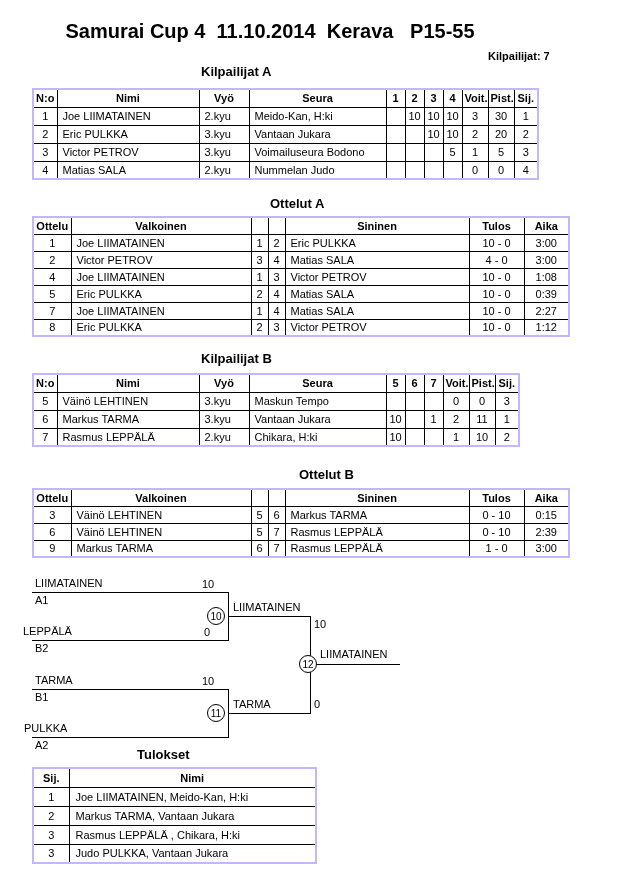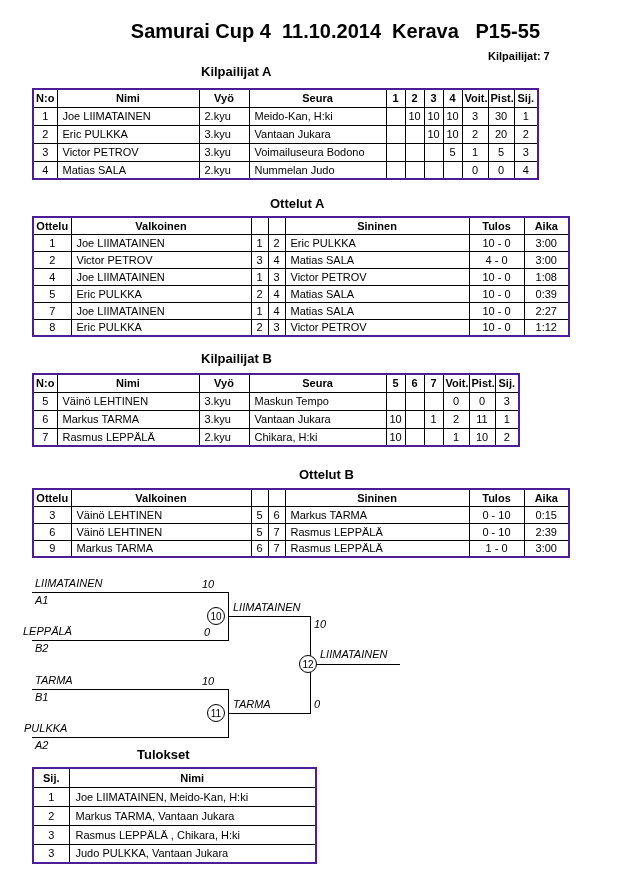--- a/index.html
+++ b/index.html
@@ -9,21 +9,21 @@
     width: 630px;
     height: 891px;
     background: #ffffff;
     color: #000000;
     font-family: "Liberation Sans", sans-serif;
     overflow: hidden;
   }
   .title {
     position: absolute;
     top: 20px; left: 0; width: 540px;
-    text-align: right;
+    text-align: center;
     font-size: 20px;
     font-weight: bold;
     white-space: pre;
   }
   .comp-count {
     position: absolute;
     top: 50px; left: 488px;
     font-size: 11px;
     font-weight: bold;
   }
@@ -31,21 +31,21 @@
     position: absolute;
     font-size: 13px;
     font-weight: bold;
     white-space: nowrap;
   }
   table {
     position: absolute;
     border-collapse: collapse;
     table-layout: fixed;
     background: #fff;
-    border: 2px solid #4c1d95;
+    border: 2px solid #c4b5fd;
   }
   th, td {
     border: 1px solid #000;
     font-size: 11px;
     padding: 0 2px;
     overflow: hidden;
     white-space: nowrap;
     text-align: center;
   }
   th { font-weight: bold; }
@@ -55,21 +55,21 @@
   .kilp td:nth-child(2), .kilp td:nth-child(3), .kilp td:nth-child(4) {
     text-align: left; padding-left: 5px;
   }
   .ottelut td:nth-child(2), .ottelut td:nth-child(5) {
     text-align: left; padding-left: 5px;
   }
   .tulokset td:nth-child(2) {
     text-align: left; padding-left: 6px;
   }
   .bline { position: absolute; background: #000; }
-  .blabel { position: absolute; font-size: 11px; white-space: nowrap; line-height: 13px; font-style: italic; }
+  .blabel { position: absolute; font-size: 11px; white-space: nowrap; line-height: 13px; }
   .bcircle {
     position: absolute;
     width: 18px; height: 18px;
     border: 1px solid #000;
     border-radius: 50%;
     background: #fff;
     font-size: 10px;
     line-height: 17px;
     text-align: center;
   }

